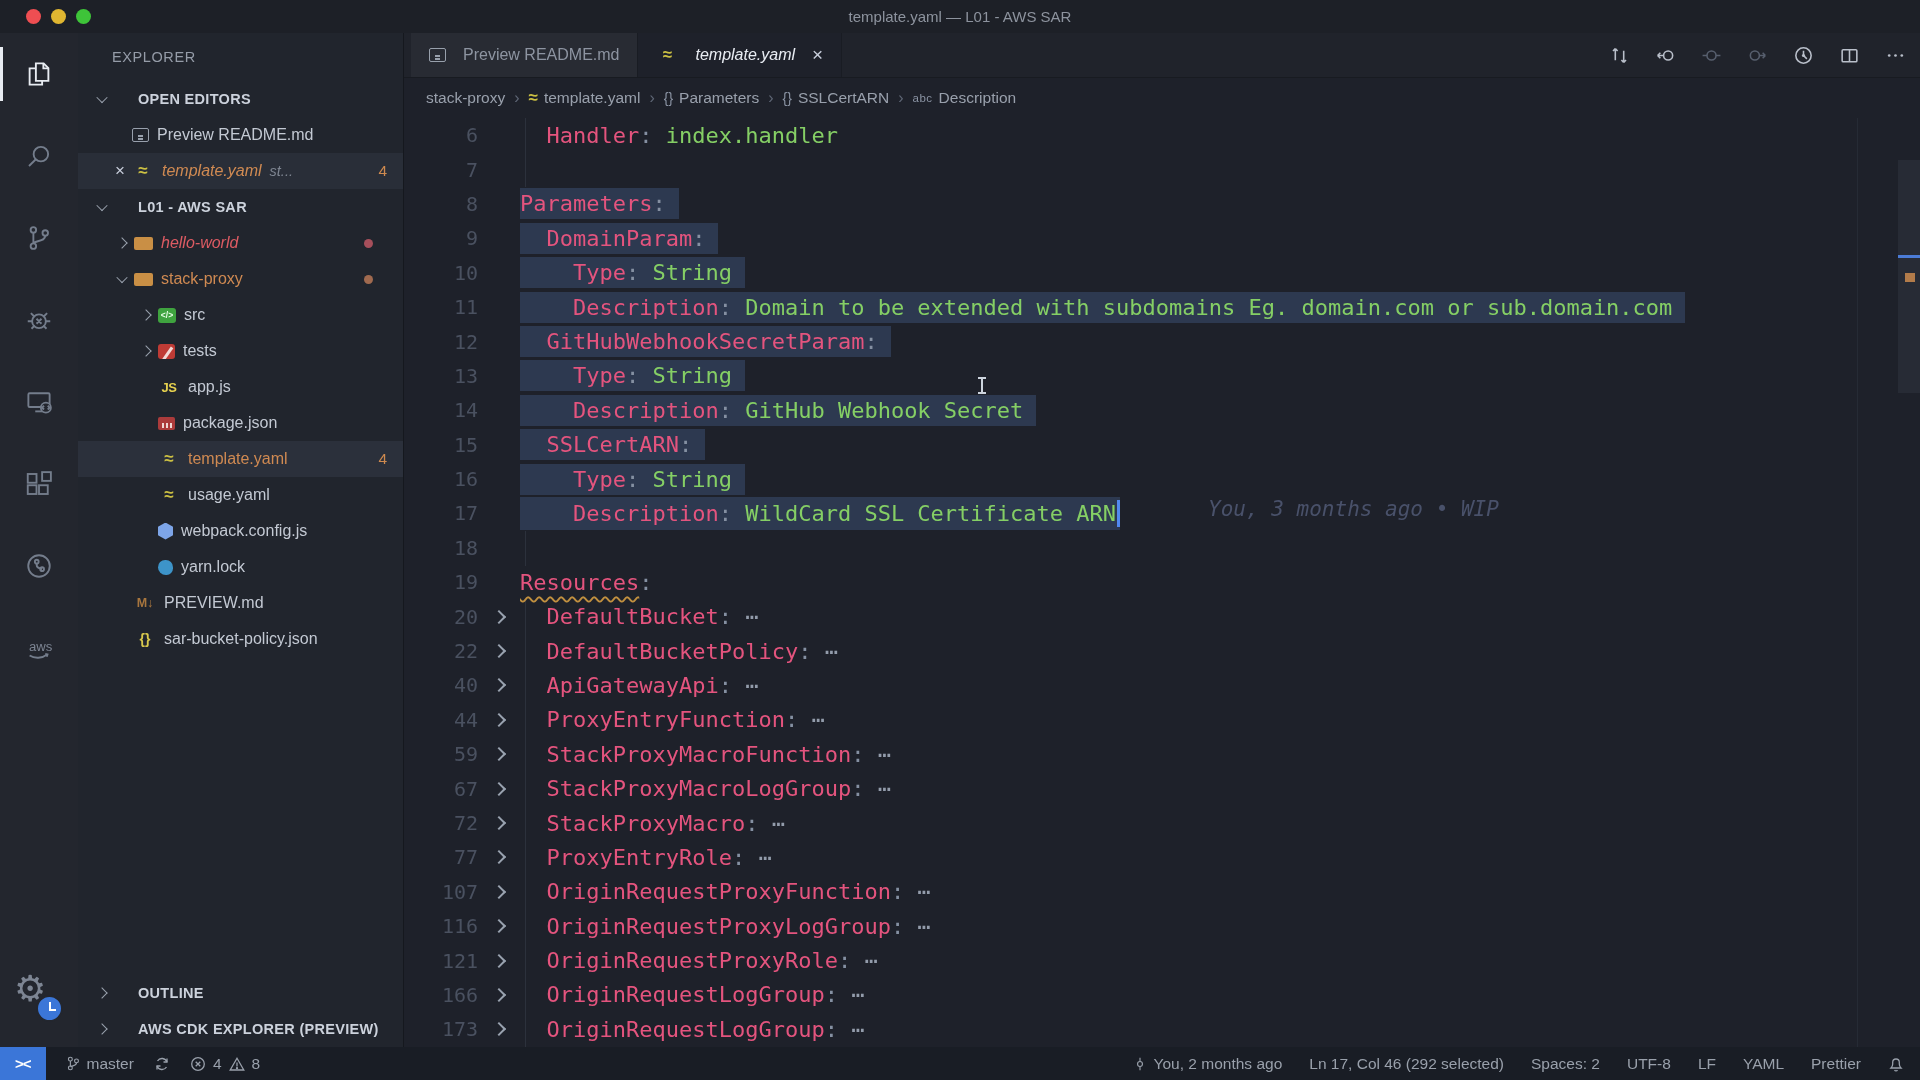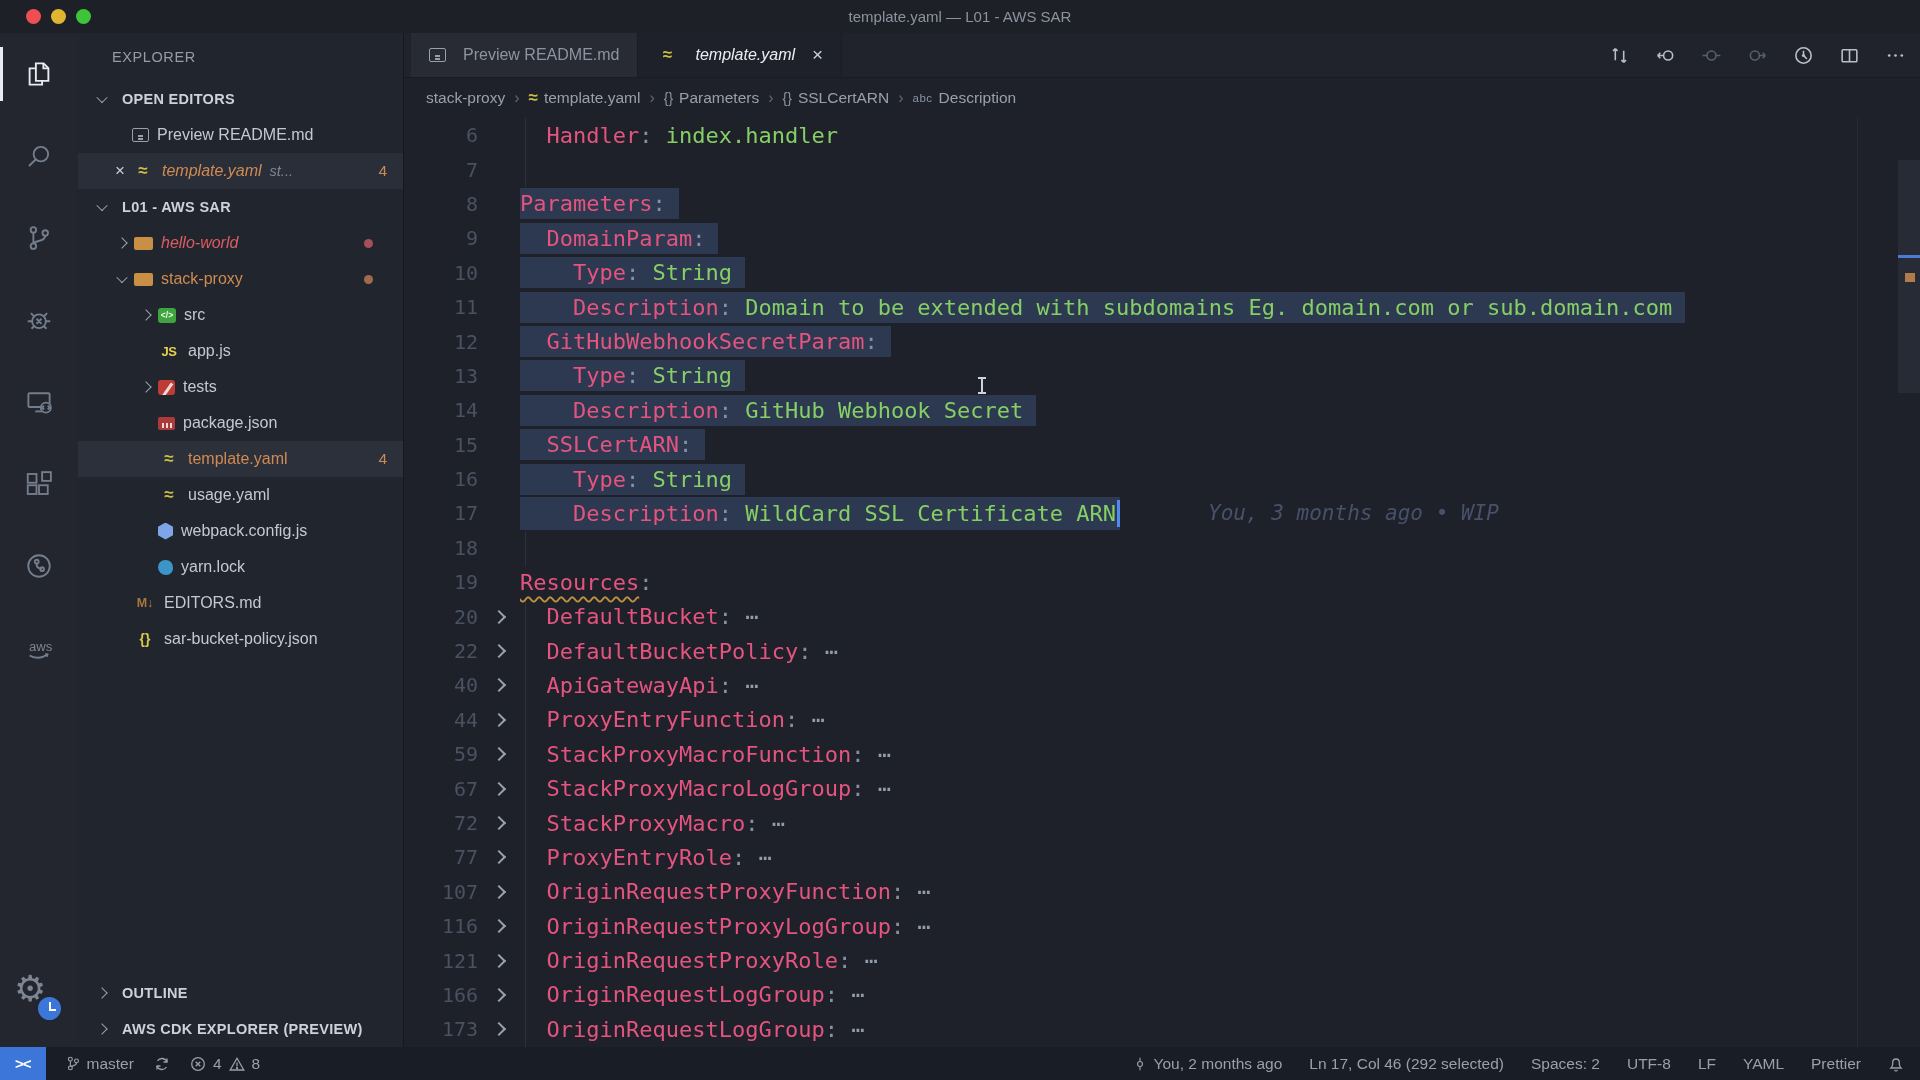--- a/index.html
+++ b/index.html
@@ -24,21 +24,21 @@
   .ab-item.active::before{content:"";position:absolute;left:0;top:14px;bottom:14px;width:2.5px;background:#e8ecf2;}
   .ab-bottom{position:absolute;bottom:10px;left:0;width:78px;height:70px;}
   .gear{position:absolute;left:14px;top:4px;font-size:36px;color:#7d8593;line-height:1;}
   .clockbadge{position:absolute;left:36px;top:28px;width:27px;height:27px;border-radius:50%;background:#3b76d8;border:2px solid #23262e;}
   .clockbadge::before{content:"";position:absolute;left:11px;top:5px;width:2px;height:9px;background:#fff;}
   .clockbadge::after{content:"";position:absolute;left:11px;top:12px;width:7px;height:2px;background:#fff;}
 
   
   .sidebar{width:326px;background:#21252d;flex-shrink:0;display:flex;flex-direction:column;border-right:1px solid #15181e;}
   .sb-title{height:48px;display:flex;align-items:center;padding-left:34px;font-size:14.5px;letter-spacing:.6px;color:#959ca8;}
-  .sec-header{height:36px;display:flex;align-items:center;padding-left:12px;gap:8px;font-weight:bold;font-size:14.5px;color:#ccd2dc;letter-spacing:.3px;cursor:default;}
+  .sec-header{height:36px;display:flex;align-items:center;padding-left:12px;gap:24px;font-weight:bold;font-size:14.5px;color:#ccd2dc;letter-spacing:.3px;cursor:default;}
   .row{height:36px;display:flex;align-items:center;font-size:16px;color:#c3c9d3;}
   .row.selected{background:#2b303b;}
   .row.opensel{background:#292e38;}
   .slot{width:24px;display:flex;justify-content:center;align-items:center;flex-shrink:0;}
   .cv{width:8px;height:8px;border-right:1.7px solid #9aa2ae;border-bottom:1.7px solid #9aa2ae;display:inline-block;}
   .cv-d{transform:rotate(45deg) translate(-1px,-1px);}
   .cv-r{transform:rotate(-45deg);}
   .lbl{white-space:nowrap;}
   .it{font-style:italic;}
   .c-orange{color:var(--modified_orange);}
@@ -90,21 +90,21 @@
   .bc-sep{color:#5e6675;font-size:16px;}
 
   .code-region{flex:1;position:relative;overflow:hidden;font-family:"DejaVu Sans Mono",monospace;}
   .iguide{position:absolute;left:121px;width:1px;background:#2c313c;}
   .ruler{position:absolute;left:1453px;top:0;bottom:0;width:1px;background:#262b35;}
   #code-lines{position:absolute;left:0;top:0;right:0;}
   .cl{height:34.4px;display:flex;align-items:center;}
   .ln{width:74px;text-align:right;font-size:20px;color:#4a5160;flex-shrink:0;}
   .fold{width:42px;flex-shrink:0;display:flex;align-items:center;justify-content:center;}
   .fold-chev{width:10px;height:10px;border-right:2px solid #99a2af;border-bottom:2px solid #99a2af;transform:rotate(-45deg);cursor:pointer;}
-  .ct{font-size:22px;white-space:pre;display:flex;align-items:center;color:#cfd5df;}
+  .ct{font-size:22px;white-space:pre;display:flex;color:#cfd5df;}
   .sel{background:var(--selection);display:inline-flex;align-items:center;padding:3px 0;}
   .sel.tr{padding-right:13px;}
   .sk{color:var(--yaml_key_pink);}
   .sv{color:var(--yaml_value_green);}
   .sp{color:#8590a2;}
   .st{color:#cfd5df;}
   .sd{color:#939cab;}
   .sq{text-decoration:underline;text-decoration-style:wavy;text-decoration-color:var(--warning_squiggle);text-decoration-thickness:1.8px;text-underline-offset:6px;}
   .caret{display:inline-block;width:3px;height:27px;background:var(--cursor_blue);margin-left:1px;}
   .blame{color:#49516a;margin-left:88px;font-size:21px;font-style:italic;}
@@ -250,30 +250,30 @@
             <span class="dotm dot-orange"></span>
           </div>
           <div class="row" style="padding-left: 56px;">
             <span class="slot">
               <span class="cv cv-r"></span>
             </span>
             <span class="ic ic-src">&lt;/&gt;</span>
             <span class="lbl">src</span>
           </div>
           <div class="row" style="padding-left: 56px;">
+            <span class="slot">
+              <span class="cv cv-r"></span>
+            </span>
+            <span class="ic ic-tests"></span>
+            <span class="lbl">tests</span>
+          </div>
+          <div class="row" style="padding-left: 56px;">
             <span class="slot"></span>
             <span class="ic ic-js">JS</span>
             <span class="lbl">app.js</span>
-          </div>
-          <div class="row" style="padding-left: 56px;">
-            <span class="slot">
-              <span class="cv cv-r"></span>
-            </span>
-            <span class="ic ic-tests"></span>
-            <span class="lbl">tests</span>
           </div>
           <div class="row" style="padding-left: 56px;">
             <span class="slot"></span>
             <span class="ic ic-npm"></span>
             <span class="lbl">package.json</span>
           </div>
           <div class="row selected" style="padding-left: 56px;">
             <span class="slot"></span>
             <span class="ic ic-yaml">≈</span>
             <span class="lbl c-orange">template.yaml</span>
@@ -290,21 +290,21 @@
             <span class="lbl">webpack.config.js</span>
           </div>
           <div class="row" style="padding-left: 56px;">
             <span class="slot"></span>
             <span class="ic ic-yarn"></span>
             <span class="lbl">yarn.lock</span>
           </div>
           <div class="row" style="padding-left: 32px;">
             <span class="slot"></span>
             <span class="ic ic-md">M↓</span>
-            <span class="lbl">EDITORS.md</span>
+            <span class="lbl">PREVIEW.md</span>
           </div>
           <div class="row" style="padding-left: 32px;">
             <span class="slot"></span>
             <span class="ic ic-json">{}</span>
             <span class="lbl">sar-bucket-policy.json</span>
           </div>
         </div>
       <div class="sb-spacer"></div>
       <div id="sections-bottom">
           <div class="sec-header">

